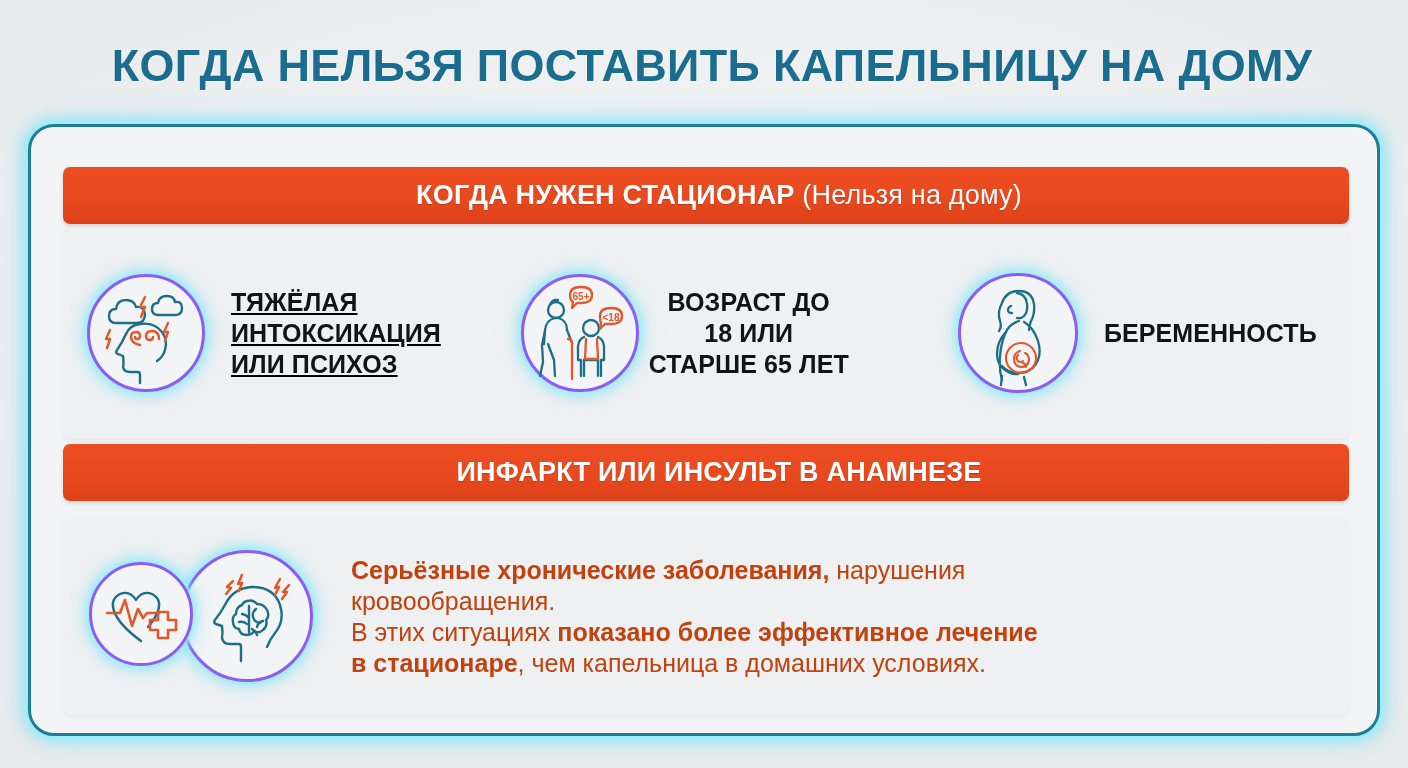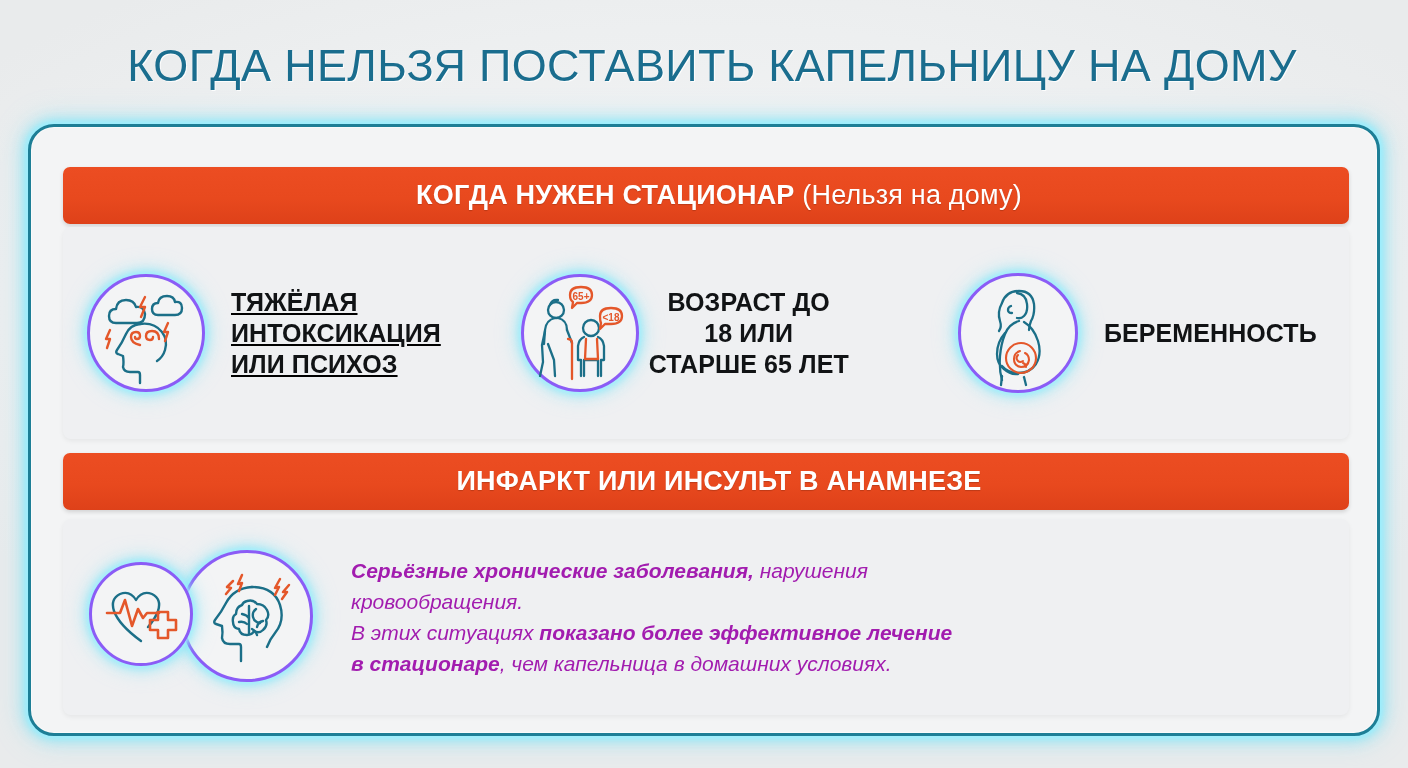--- a/index.html
+++ b/index.html
@@ -27,21 +27,21 @@
   }
 
   
   .page-title {
     position: absolute;
     left: 16px; right: 0;
     top: 40px;
     text-align: center;
     font-size: 45px;
     line-height: 52px;
-    font-weight: 400;
+    font-weight: 700;
     letter-spacing: 0.3px;
     color: #1a6d8e;
     text-shadow: 1px 1px 0 rgba(255,255,255,.85);
     white-space: nowrap;
     font-stretch: condensed;
     transform: scaleX(1.0);
   }
 
   
   .frame {
@@ -67,21 +67,21 @@
     width: 1286px;
     height: 57px;
     background: linear-gradient(180deg, #ec4d22 0%, #e8491e 55%, #de4119 100%);
     border-radius: 7px;
     display: flex;
     align-items: center;
     justify-content: center;
     box-shadow: 0 2px 4px rgba(0,0,0,.14);
   }
   .bar-1 { top: 40px; }
-  .bar-2 { top: 326px; }
+  .bar-2 { top: 317px; }
 
   .bar-text {
     color: #ffffff;
     font-size: 27px;
     font-weight: 700;
     letter-spacing: .2px;
     white-space: nowrap;
     text-shadow: 0 1px 1px rgba(0,0,0,.18);
     margin-left: 26px;
   }
@@ -160,25 +160,24 @@
     flex: 0 0 auto;
     width: 246px;
     height: 150px;
   }
   .dual-icons .icon-circle { position: absolute; }
   .circle-heart { left: 8px;  top: 20px;  width: 104px; height: 104px; z-index: 2; }
   .circle-brain { left: 100px; top: 8px;  width: 132px; height: 132px; z-index: 1; }
 
   .bottom-text {
     margin-left: 24px;
-    font-size: 21px;
+    font-size: 25px;
     line-height: 31px;
-    color: #a21caf;
+    color: #c2410c;
     max-width: 760px;
-    font-style: italic;
   }
   .bottom-text b { font-weight: 700; }
 
   svg { display: block; overflow: visible; }
 </style>
 </head>
 <body>
 
 <div id="canvas">
 

